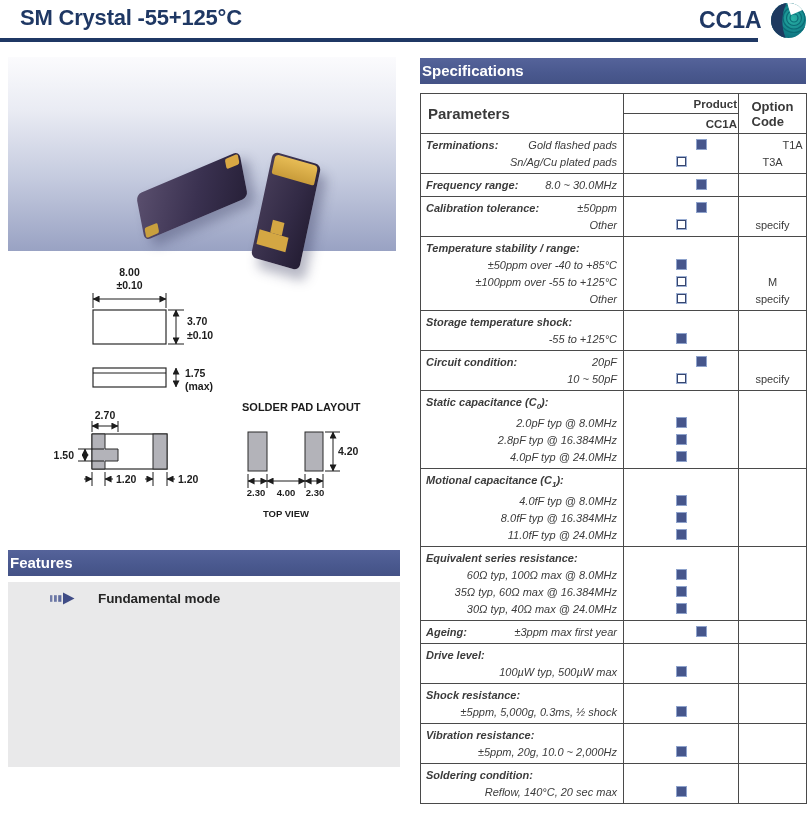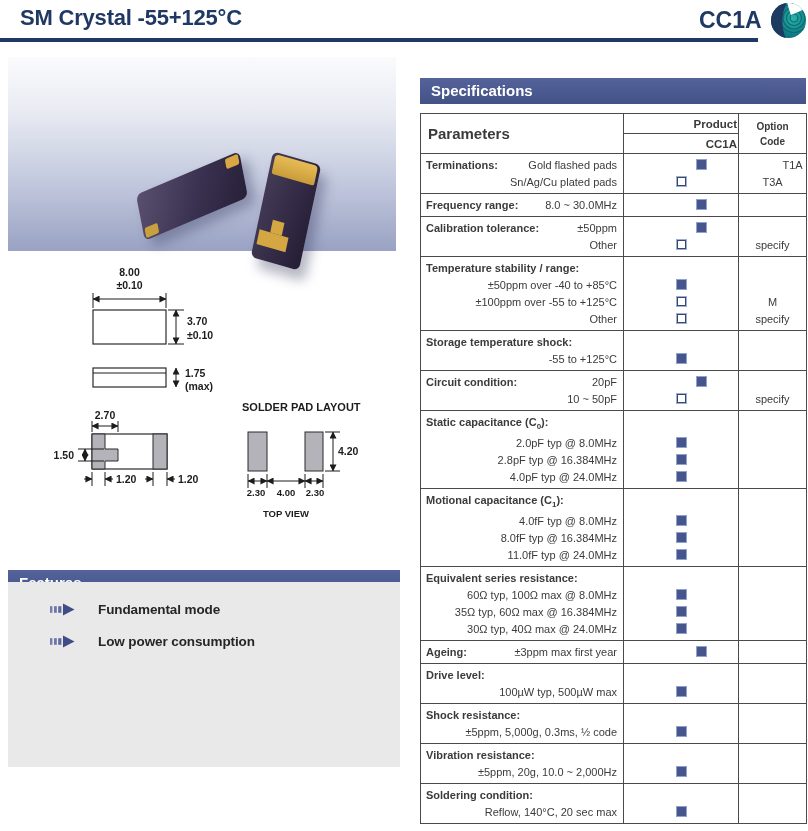--- a/index.html
+++ b/index.html
@@ -11,21 +11,21 @@
   }
   
   .page-title{position:absolute;left:20px;top:5px;font-size:22px;font-weight:700;color:#1f3864;letter-spacing:-0.2px;}
   .product-code{position:absolute;left:699px;top:7px;font-size:23px;font-weight:700;color:#1f3864;}
   .header-rule{position:absolute;left:0;top:38px;width:758px;height:3.5px;background:#1f3864;}
   .logo{position:absolute;left:770px;top:2px;width:37px;height:37px;}
   
   .section-bar{
     position:absolute;height:26px;line-height:26px;
     background:linear-gradient(180deg,#55639a 0%,#4a598f 55%,#445286 100%);
-    color:#ffffff;font-size:15px;font-weight:700;padding-left:11px;box-sizing:border-box;margin-top:20px;
+    color:#ffffff;font-size:15px;font-weight:700;padding-left:2px;box-sizing:border-box;
   }
   .spec-bar{left:420px;top:58px;width:386px;}
   .feat-bar{left:8px;top:550px;width:392px;}
   
   .photo{position:absolute;left:8px;top:57px;width:388px;height:194px;
     background:linear-gradient(180deg,#fbfbfd 0%,#e9ebf3 28%,#c5cbdf 62%,#99a2c3 100%);}
   .crystal{position:absolute;border-radius:6px;}
   .crystal-left{left:128px;top:116px;width:112px;height:46px;
     background:linear-gradient(115deg,#5a4f6e 0%,#3a3150 55%,#272038 100%);
     transform:rotate(-23deg) skewX(-12deg);
@@ -42,42 +42,42 @@
   .gtstem{left:14px;bottom:29px;width:12px;height:13px;background:#d4a743;}
   
   .drawing{position:absolute;left:8px;top:253px;}
   .drawing text{fill:#1c1c1c;font-family:"Liberation Sans","DejaVu Sans",sans-serif;font-weight:700;font-size:10.5px;}
   .drawing .small{font-size:9.5px;}
   .drawing .dtitle{font-size:11px;}
   .dline{stroke:#1c1c1c;stroke-width:1;fill:none;}
   .dshape{stroke:#2a2a2a;stroke-width:1.2;fill:#ffffff;}
   .dpad{stroke:#2a2a2a;stroke-width:1;fill:#b3b3b9;}
   
-  .feat-panel{position:absolute;left:8px;top:582px;width:392px;height:185px;background:#e9e9ea;box-sizing:border-box;padding:17px 0 0 42px;}
+  .feat-panel{position:absolute;left:8px;top:582px;width:392px;height:185px;background:#e9e9ea;box-sizing:border-box;padding:6px 0 0 42px;}
   .feature-item{display:flex;align-items:center;margin-bottom:12.5px;height:20px;}
   .arrow-ic{flex:0 0 auto;margin-right:22px;}
   .feature-text{font-size:13.5px;font-weight:700;color:#262626;letter-spacing:-0.1px;}
   
   .right-col{position:absolute;left:420px;top:93px;width:386px;}
-  table.spec{border-collapse:collapse;width:386px;table-layout:fixed;font-size:11px;color:#3b3b3b;margin-top:20px;}
+  table.spec{border-collapse:collapse;width:386px;table-layout:fixed;font-size:11px;color:#3b3b3b;}
   table.spec col.c1{width:203px;} table.spec col.c2{width:115px;} table.spec col.c3{width:68px;}
   table.spec,table.spec th,table.spec td{border-color:#4a4a4a;}
   table.spec{border:1.4px solid #4a4a4a;}
   thead th{font-weight:700;color:#3a3a3a;}
   .th-param{font-size:15px;text-align:left;padding:2px 4px 2px 7px;vertical-align:middle;border-right:1px solid #4a4a4a;}
   .th-product,.th-model{height:17px;text-align:right;font-size:11.5px;border-right:1px solid #4a4a4a;}
   .th-product{border-bottom:1px solid #4a4a4a;}
-  .th-option{text-align:center;font-size:10px;vertical-align:middle;}
+  .th-option{text-align:left;font-size:13px;vertical-align:middle;}
   .opt-wrap{width:42px;margin:0 auto;line-height:15px;}
   thead{border-bottom:1px solid #4a4a4a;}
   tbody.spec-row{border-top:1px solid #4a4a4a;}
   tbody.spec-row td{height:17px;line-height:17px;padding:0;vertical-align:middle;}
   tbody.spec-row tr:first-child td{padding-top:2.5px;padding-left:40px;}
   tbody.spec-row tr:last-child td{padding-bottom:2.5px;}
-  td.p-cell{text-align:right;padding-left:5px !important;padding-right:6px !important;border-right:1px solid #4a4a4a;overflow:hidden;}
+  td.p-cell{text-align:right;padding-left:5px !important;padding-right:6px !important;border-right:1px solid #4a4a4a;overflow:hidden;font-style:italic;}
   td.p-cell .lbl{float:left;font-weight:700;}
   td.p-cell .val{font-weight:400;}
   td.m-cell{text-align:center;border-right:1px solid #4a4a4a;}
   td.o-cell{text-align:center;font-weight:400;}
   sub{font-size:8px;}
   
   .sq{display:inline-block;vertical-align:middle;margin-top:-2px;}
   .sq-f{width:9px;height:9px;background:#46568c;box-shadow:0 0 0 1px #8fa3cc;}
   .sq-o{width:7px;height:7px;background:#ffffff;border:1.6px solid #37466f;box-shadow:0 0 0 1px #9db0d4;}
   .sq-sm.sq-f{width:7px;height:7px;}
@@ -194,29 +194,20 @@
   <div>
       <div class="feature-item">
   <svg class="arrow-ic" width="26" height="13" viewBox="0 0 26 13">
     <rect x="0" y="3.2" width="2.4" height="6.6" fill="#717ca8"></rect>
     <rect x="4" y="3.2" width="2.8" height="6.6" fill="#6b77a5"></rect>
     <rect x="8.2" y="3.2" width="3.2" height="6.6" fill="#5f6c9e"></rect>
     <polygon points="13,0.5 24.5,6.5 13,12.5" fill="#3f4c86"></polygon>
   </svg>
 <span class="feature-text">Fundamental mode</span>
       </div>
-      <div class="feature-item">
-  <svg class="arrow-ic" width="26" height="13" viewBox="0 0 26 13">
-    <rect x="0" y="3.2" width="2.4" height="6.6" fill="#717ca8"></rect>
-    <rect x="4" y="3.2" width="2.8" height="6.6" fill="#6b77a5"></rect>
-    <rect x="8.2" y="3.2" width="3.2" height="6.6" fill="#5f6c9e"></rect>
-    <polygon points="13,0.5 24.5,6.5 13,12.5" fill="#3f4c86"></polygon>
-  </svg>
-<span class="feature-text">Low power consumption</span>
-      </div>
     </div>
 </div>
 
 <div class="section-bar spec-bar">Specifications</div>
 <div class="right-col">
   <table class="spec">
     <colgroup>
         <col class="c1">
         <col class="c2">
         <col class="c3">
@@ -410,21 +401,21 @@
       </tbody>
       <tbody class="spec-row">
         <tr>
           <td class="p-cell">
             <span class="lbl">Shock resistance:</span>
           </td>
           <td class="m-cell"></td>
           <td class="o-cell"></td>
         </tr>
         <tr>
-          <td class="p-cell"><span class="val">±5ppm, 5,000g, 0.3ms, ½ code</span></td>
+          <td class="p-cell"><span class="val">±5ppm, 5,000g, 0.3ms, ½ shock</span></td>
           <td class="m-cell"><span class="sq sq-f"></span></td>
           <td class="o-cell"></td>
         </tr>
       </tbody>
       <tbody class="spec-row">
         <tr>
           <td class="p-cell">
             <span class="lbl">Vibration resistance:</span>
           </td>
           <td class="m-cell"></td>

